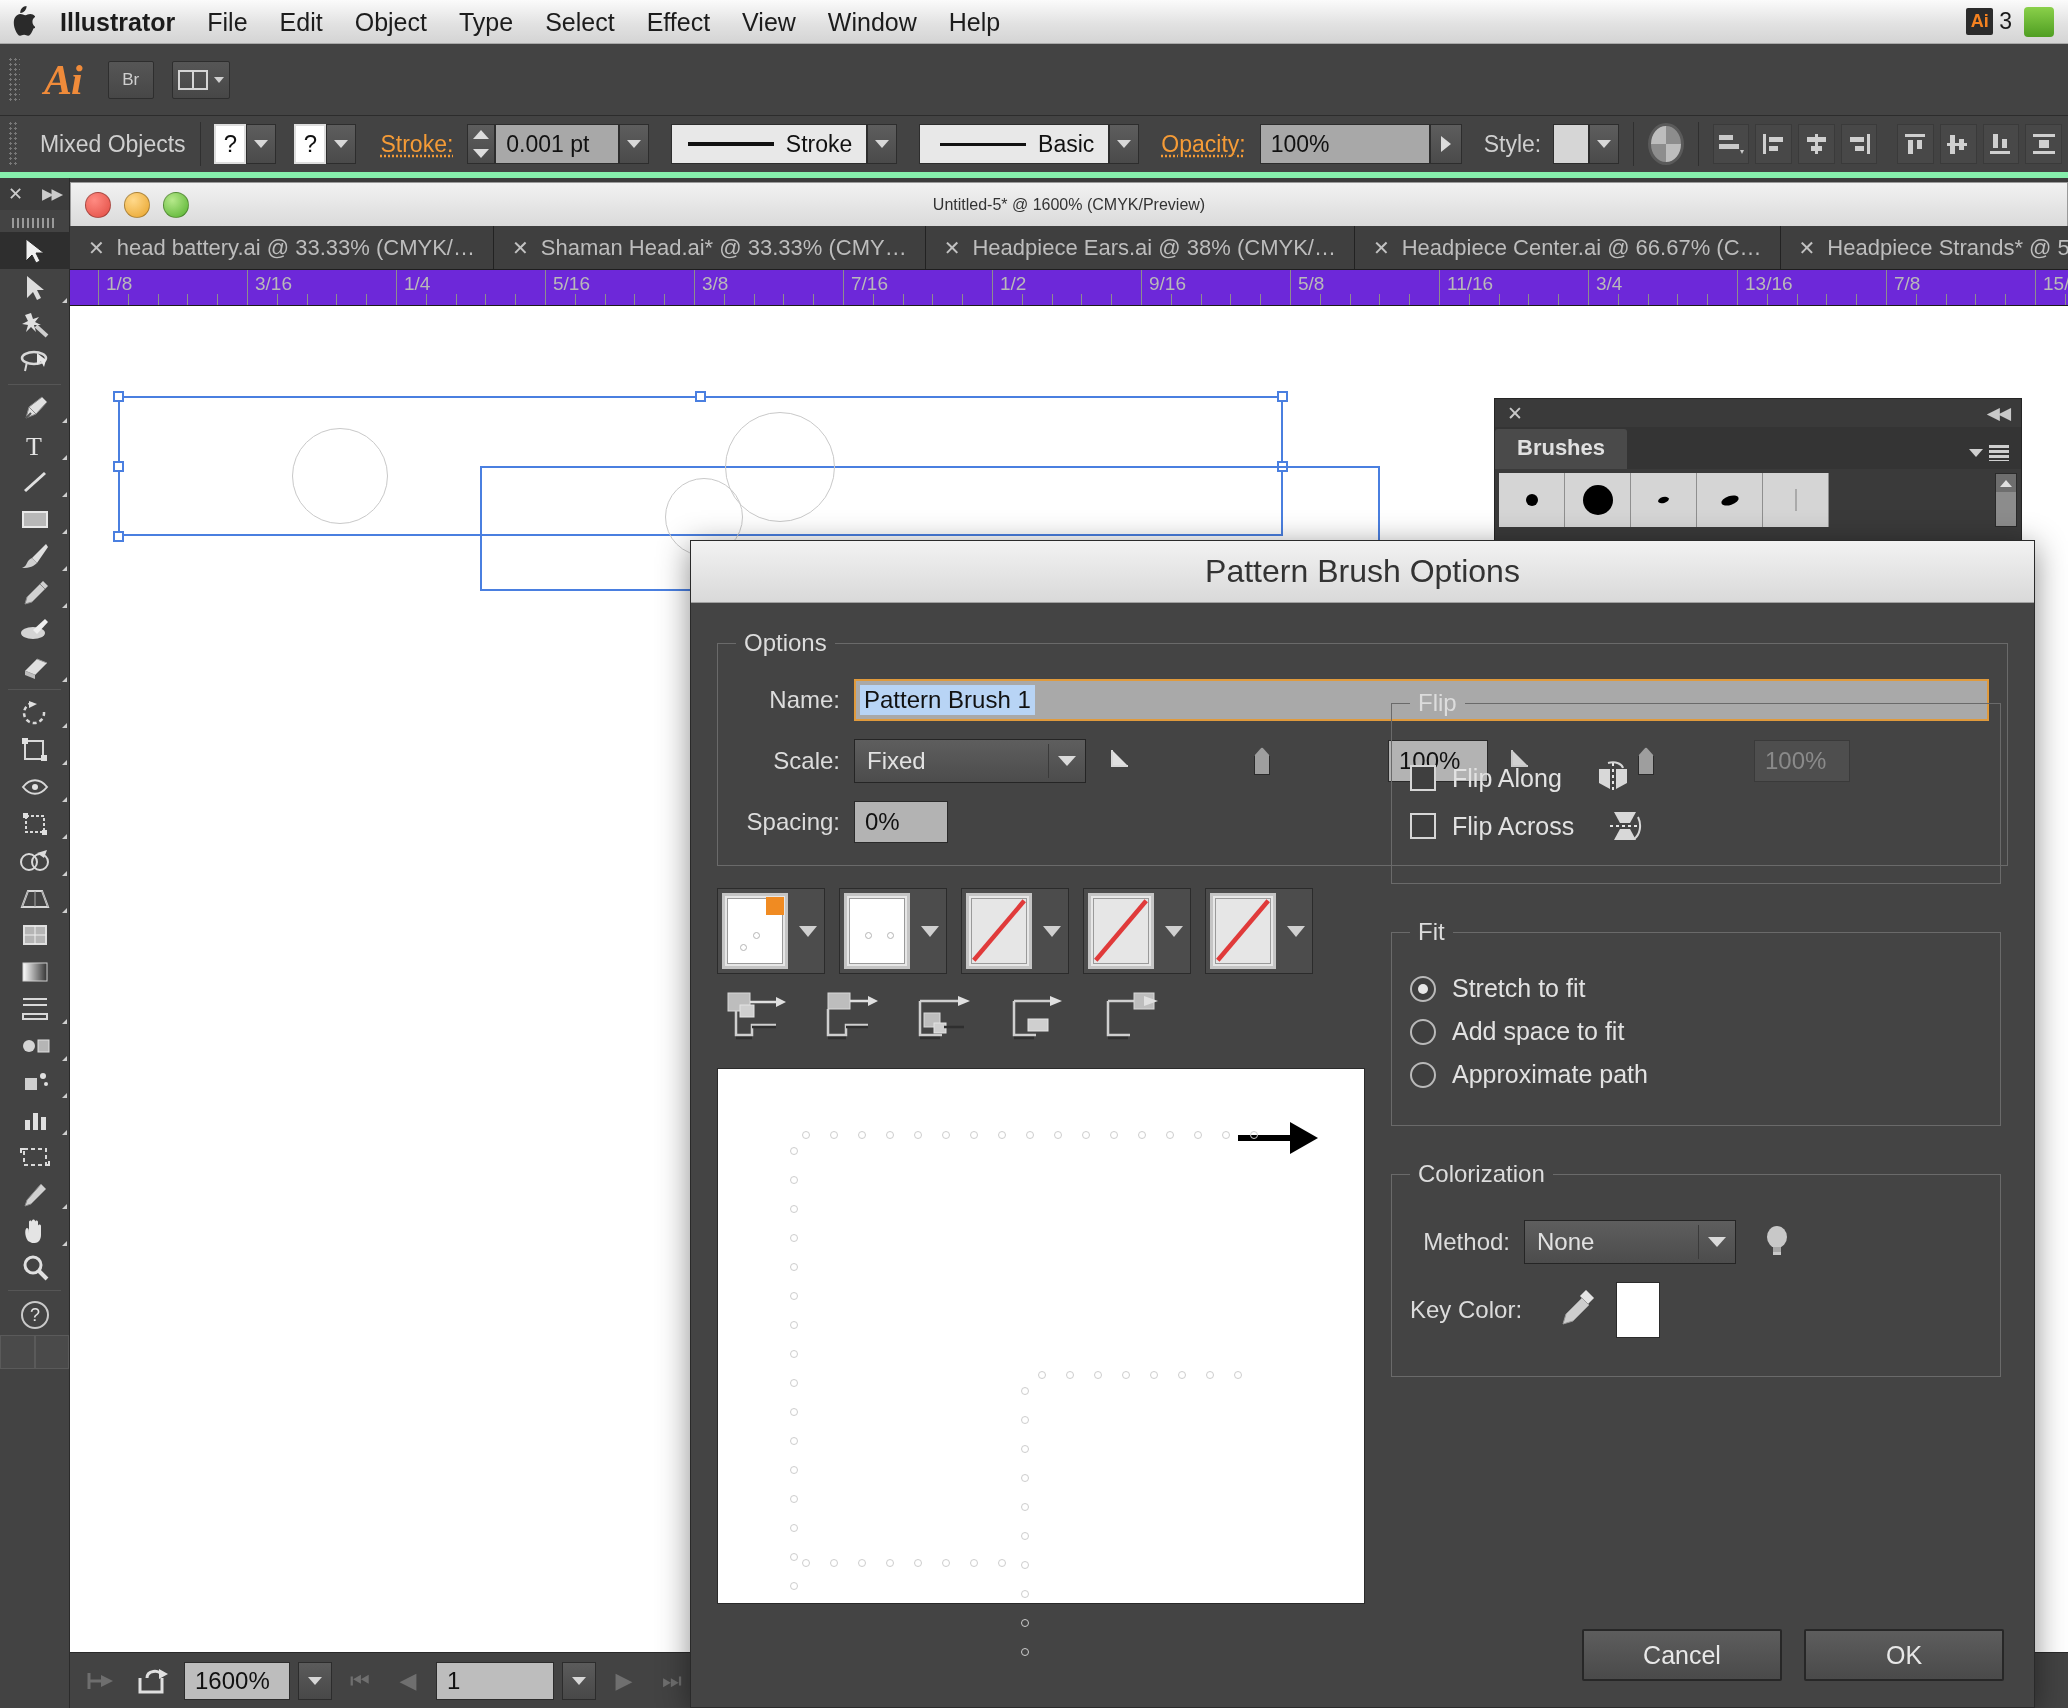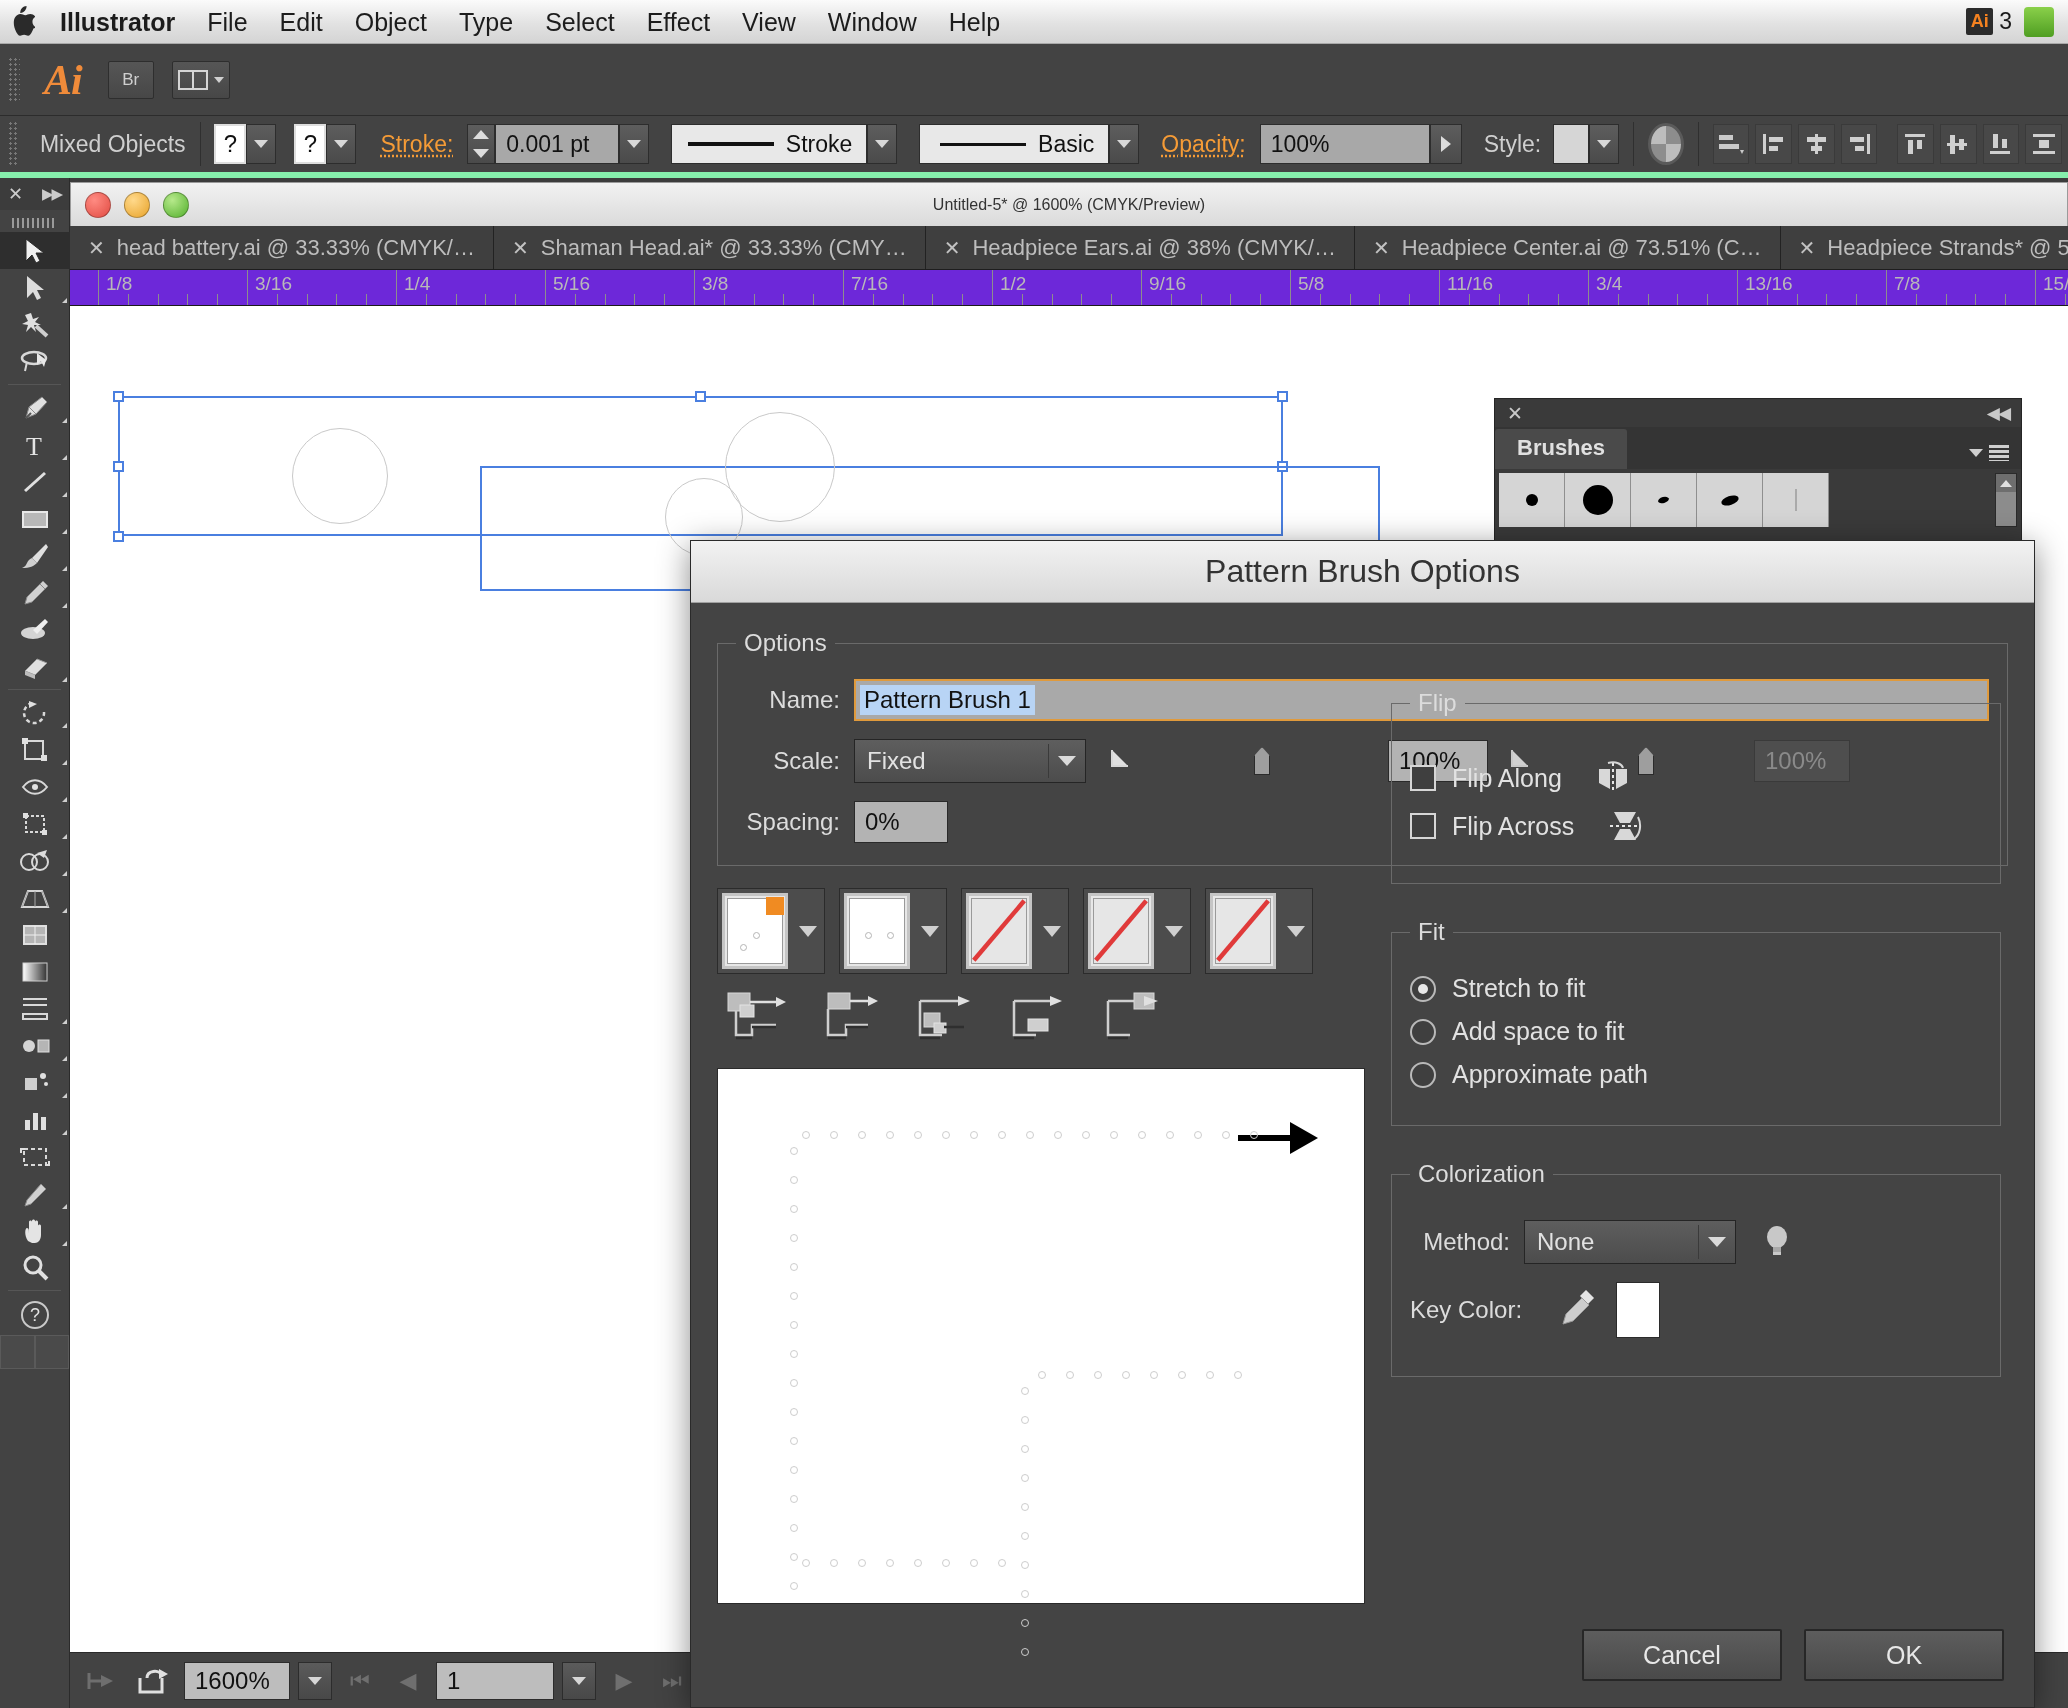--- a/index.html
+++ b/index.html
@@ -631,21 +631,21 @@
     <div class="doc-tab">
       <span class="x">✕</span>
       <span>Shaman Head.ai* @ 33.33% (CMY…</span>
     </div>
     <div class="doc-tab">
       <span class="x">✕</span>
       <span>Headpiece Ears.ai @ 38% (CMYK/…</span>
     </div>
     <div class="doc-tab">
       <span class="x">✕</span>
-      <span>Headpiece Center.ai @ 73.51% (C…</span>
+      <span>Headpiece Center.ai @ 66.67% (C…</span>
     </div>
     <div class="doc-tab">
       <span class="x">✕</span>
       <span>Headpiece Strands* @ 50%</span>
     </div>
   </div>
 
   <div id="ruler-h">
       <div class="rtick" style="left: 28px; height: 36px;"></div>
       <div class="rlab" style="left: 36px;">1/8</div>

